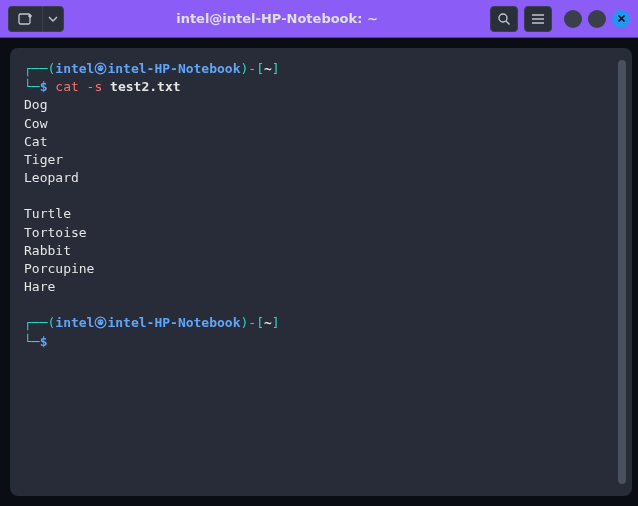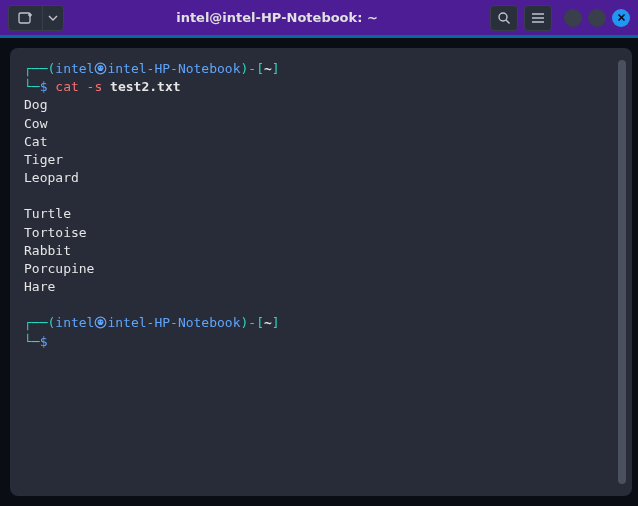--- a/index.html
+++ b/index.html
@@ -8,26 +8,26 @@
       height: 506px;
       background: #0a0e14;
       font-family: "DejaVu Sans Mono", "Consolas", monospace;
       font-size: 13px;
       overflow: hidden;
       display: flex;
       flex-direction: column;
     }
     .titlebar {
       height: 38px;
-      background: #4c1d95;
+      background: #8b5cf6;
       display: flex;
       align-items: center;
       padding: 0 8px;
       gap: 6px;
-      border-bottom: 3px solid #0369a1;
+      border-bottom: 1px solid #0369a1;
     }
     .tb-left {
       display: flex;
       align-items: center;
       gap: 0;
     }
     .tb-btn {
       height: 26px;
       background: #2a2f3c;
       border: 1px solid #3a3f4c;
@@ -122,21 +122,21 @@
     .scrollbar-thumb {
       position: absolute;
       top: 0;
       right: 0;
       width: 8px;
       height: 100%;
       background: #4a5060;
       border-radius: 4px;
     }
     .c-teal { color: #2dd4bf; }
-    .c-blue { color: #60a5fa; font-weight: normal; }
+    .c-blue { color: #60a5fa; font-weight: bold; }
     .c-red  { color: #f87171; text-align: right; }
     .c-white{ color: #e6e6e6; font-weight: bold; }
     .c-dim  { color: #2dd4bf; }
     .skull {
       display: inline-block;
       width: 13px;
       height: 13px;
       vertical-align: -2px;
     }
     .skull circle.outer { fill: none; stroke: #60a5fa; stroke-width: 1.2; }

